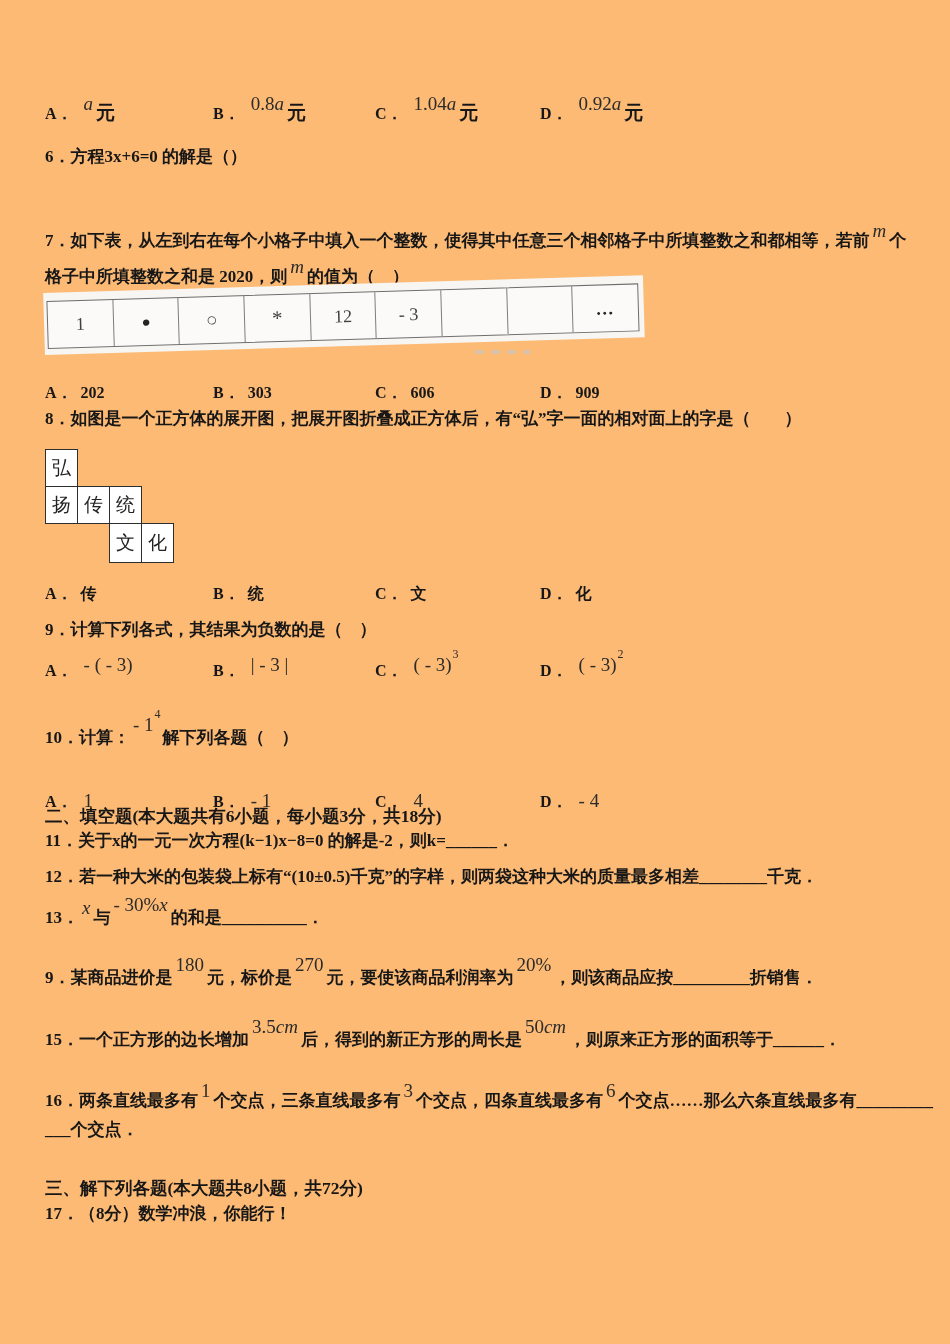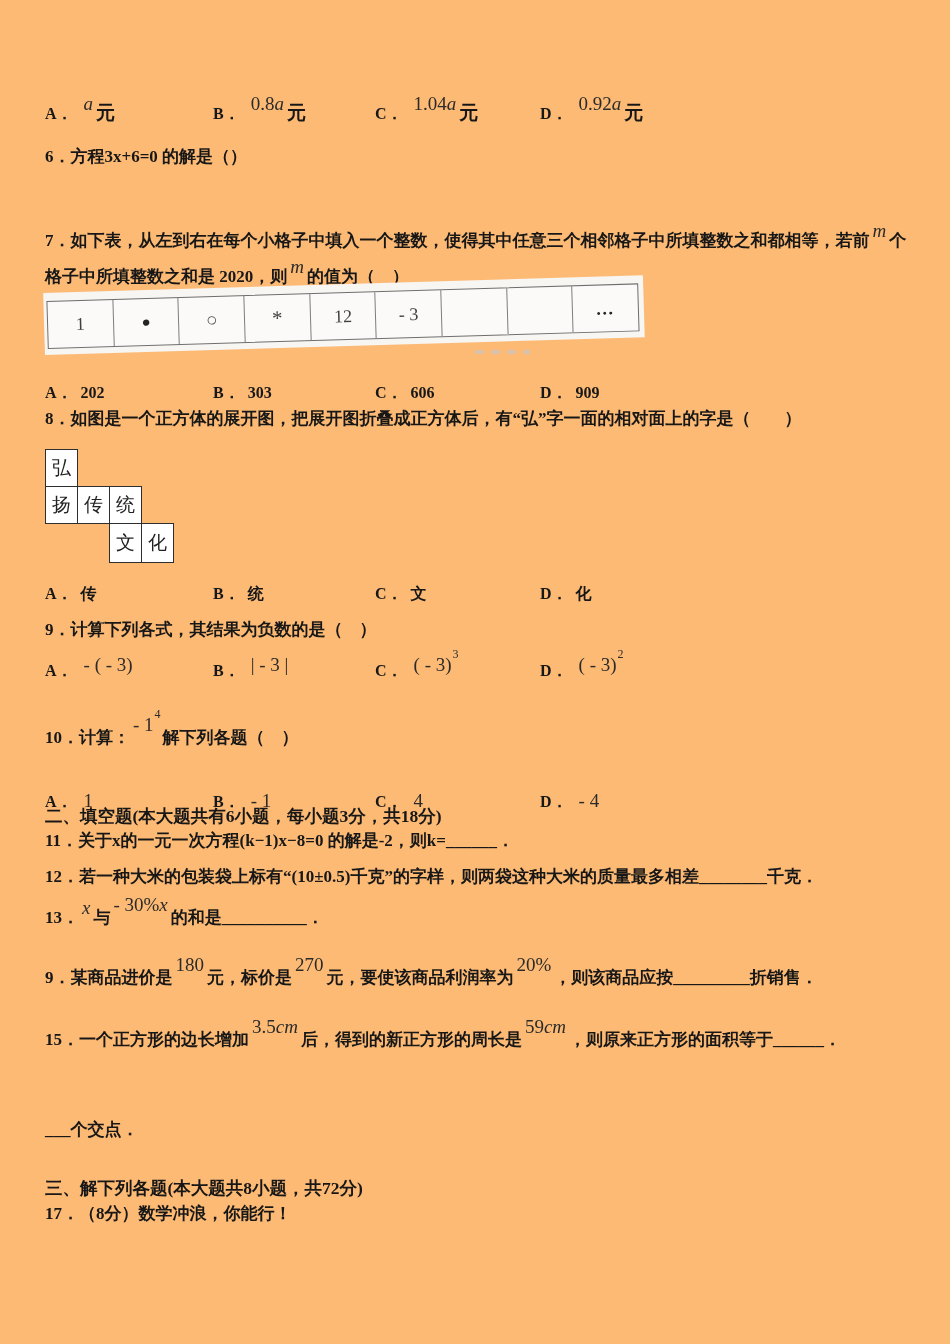--- a/index.html
+++ b/index.html
@@ -140,21 +140,22 @@
 
   <div class="line sec" style="top:805px">二、填空题(本大题共有6小题，每小题3分，共18分)</div>
 
   <div class="line" style="top:830px">11．关于x的一元一次方程(k−1)x−8=0 的解是-2，则k=______．</div>
   <div class="line" style="top:866px">12．若一种大米的包装袋上标有“(10±0.5)千克”的字样，则两袋这种大米的质量最多相差________千克．</div>
 
   <div class="line" style="top:906px"><span>13．</span><span class="m"><i>x</i></span><span>与</span><span class="m r12"><span>- 30%</span><i>x</i></span><span>的和是__________．</span></div>
 
   <div class="line" style="top:966px"><span>9．某商品进价是</span><span class="m r12"><span>180</span></span><span>元，标价是</span><span class="m r12"><span>270</span></span><span>元，要使该商品利润率为</span><span class="m r12"><span>20%</span></span><span>，则该商品应按_________折销售．</span></div>
 
-  <div class="line" style="top:1028px"><span>15．一个正方形的边长增加</span><span class="m r12"><span>3.5</span><i>cm</i></span><span>后，得到的新正方形的周长是</span><span class="m r12"><span>59</span><i>cm</i></span><span>，则原来正方形的面积等于______．</span></div>
+  <div class="line" style="top:1028px"><span>15．一个正方形的边长增加</span><span class="m r12"><span>3.5</span><i>cm</i></span><span>后，得到的新正方形的周长是</span><span class="m r12"><span>50</span><i>cm</i></span><span>，则原来正方形的面积等于______．</span></div>
 
+  <div class="line" style="top:1089px"><span>16．两条直线最多有</span><span class="m"><span>1</span></span><span>个交点，三条直线最多有</span><span class="m"><span>3</span></span><span>个交点，四条直线最多有</span><span class="m"><span>6</span></span><span>个交点……那么六条直线最多有_________</span></div>
   <div class="line" style="top:1119px">___个交点．</div>
 
   <div class="line sec" style="top:1177px">三、解下列各题(本大题共8小题，共72分)</div>
 
   <div class="line" style="top:1203px">17．（8分）数学冲浪，你能行！</div>
 
 </div>
 
 </body></html>

